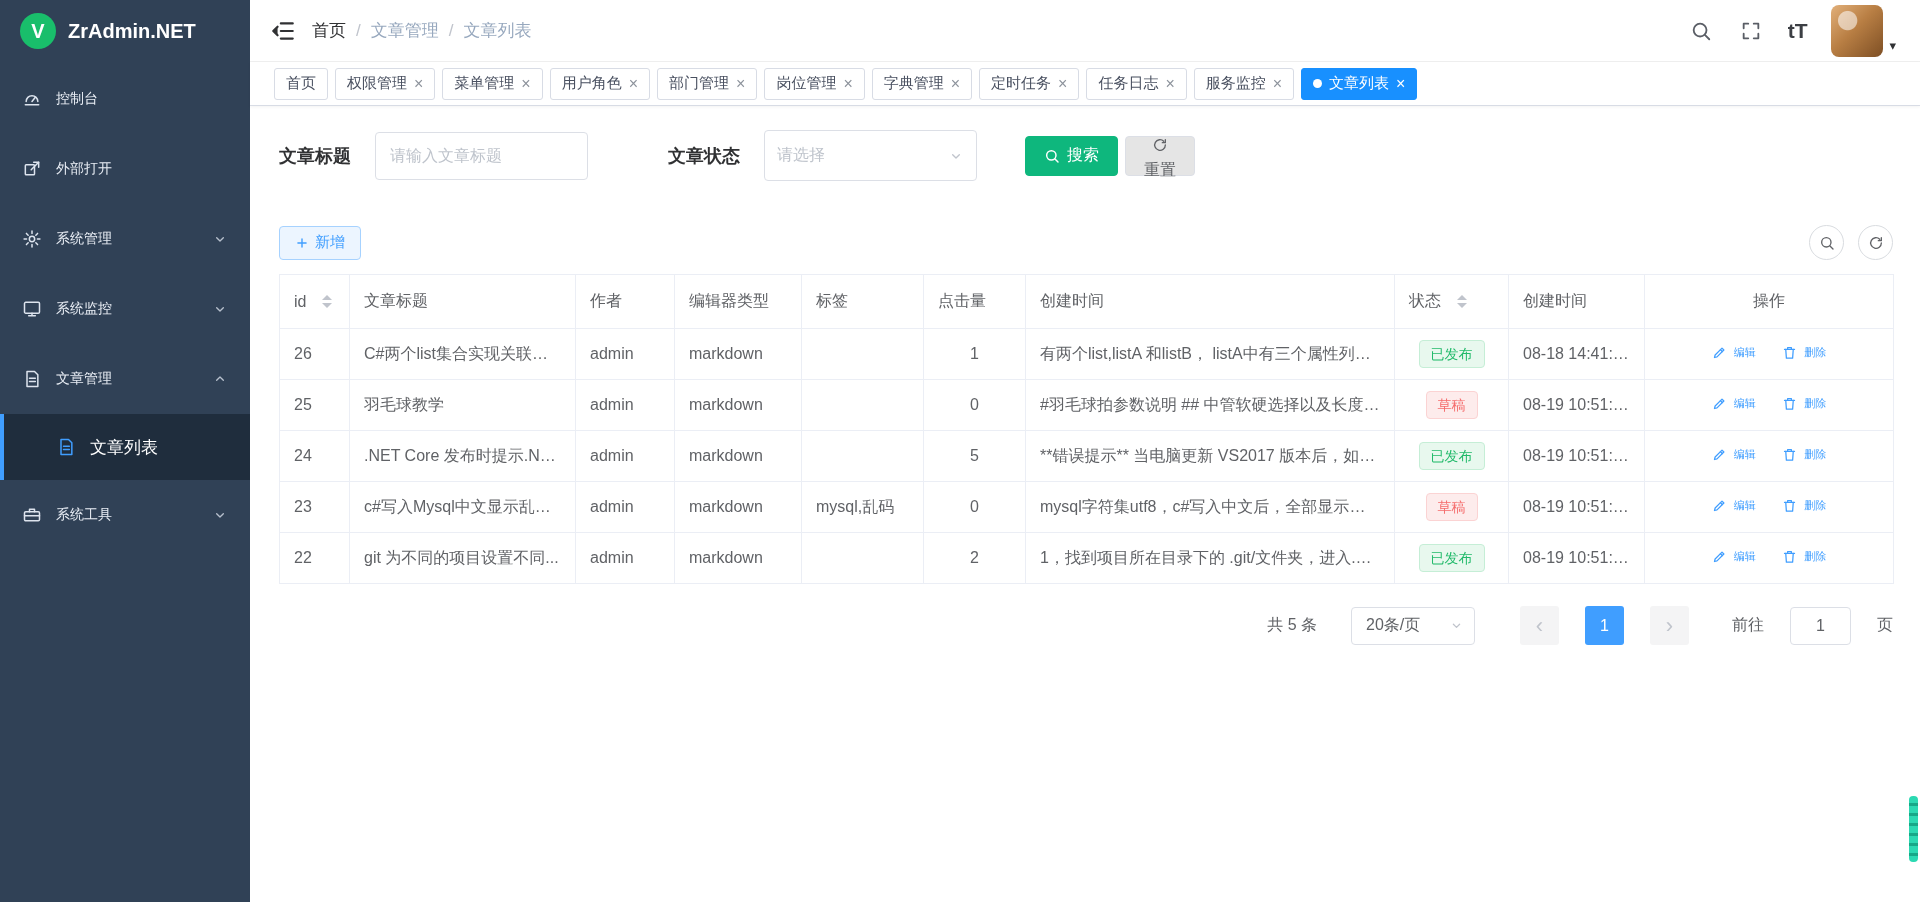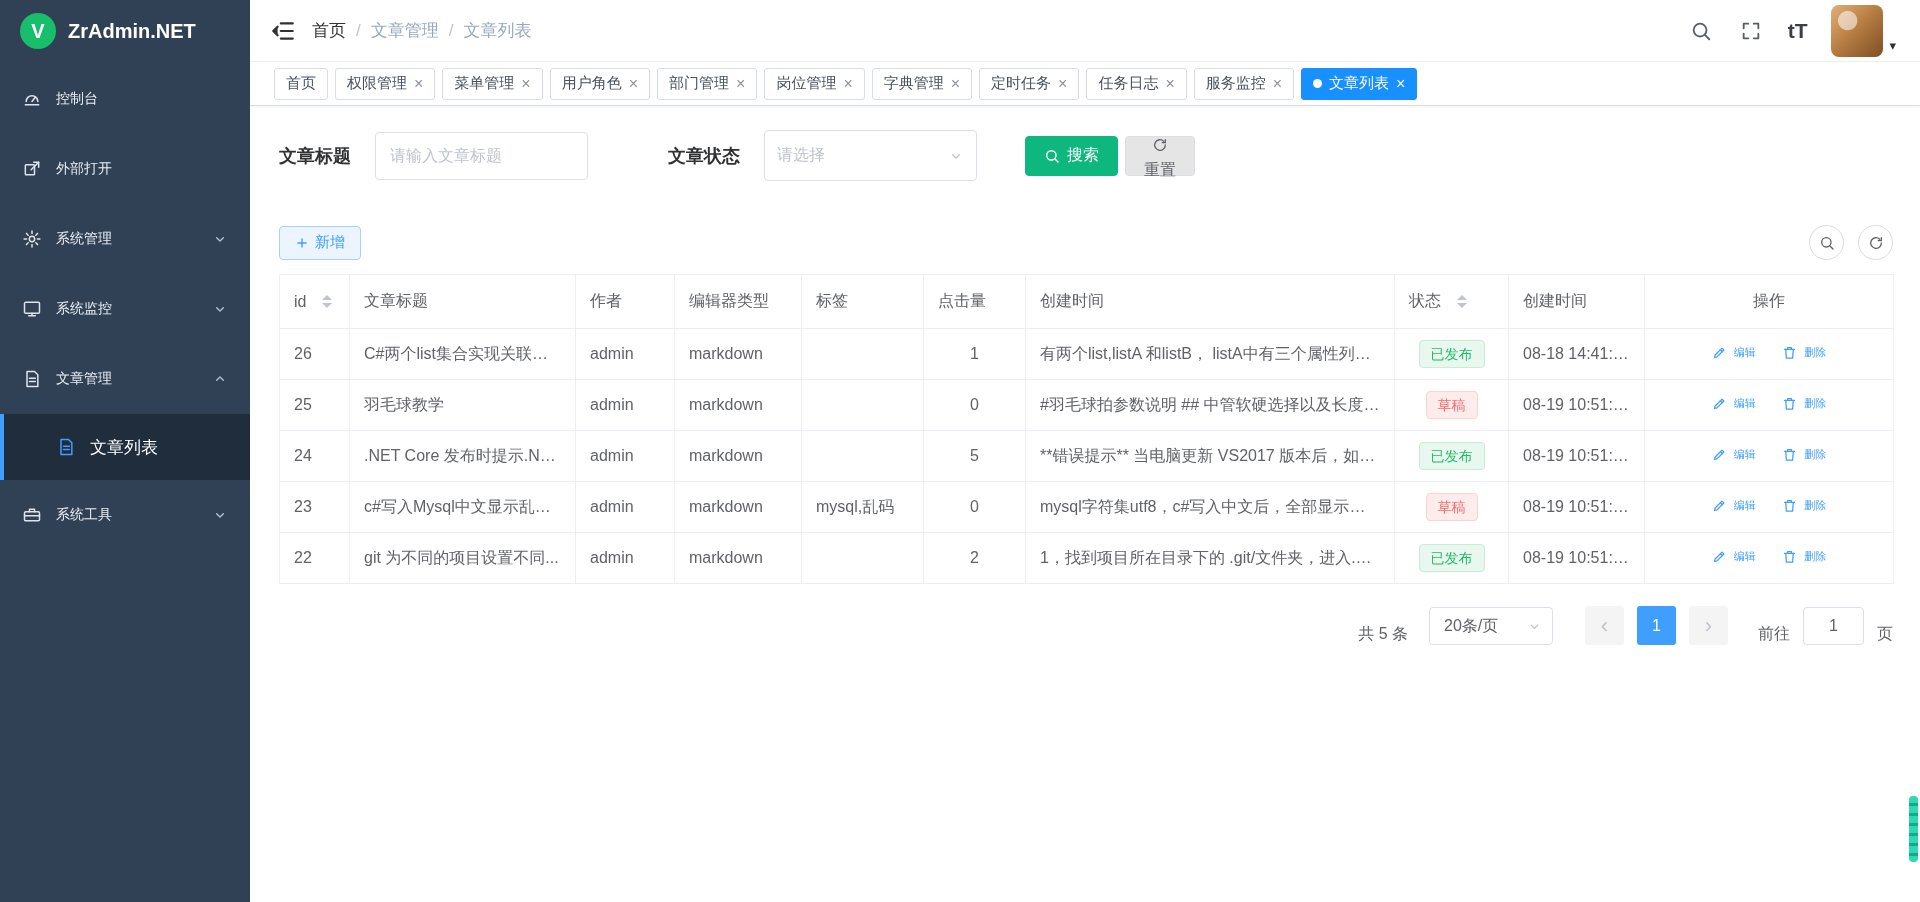--- a/index.html
+++ b/index.html
@@ -107,22 +107,22 @@
   .badge { display:inline-block; padding:5px 11px; font-size:14px; border-radius:4px;
     line-height:1.2; }
   .badge.published { background:#e8f8ee; color:#23ba6b; border:1px solid #c5eed6; }
   .badge.draft { background:#fdecec; color:#f56c6c; border:1px solid #fbd3d3; }
 
   .action-link { color:#409eff; font-size:11px; display:inline-flex; align-items:center;
     gap:7px; margin:0 11px; cursor:pointer; text-decoration:none; }
   .action-link svg { width:15px; height:15px; }
 
   
-  .pagination { display:flex; align-items:flex-end; justify-content:flex-end; margin-top:22px;
-    font-size:16px; color:#606266; gap:3px; }
+  .pagination { display:flex; align-items:center; justify-content:flex-end; margin-top:22px;
+    font-size:16px; color:#606266; gap:16px; }
   .pg-total { margin-right:18px; }
   .pg-size { width:124px; height:38px; border:1px solid #dcdfe6; border-radius:4px;
     display:flex; align-items:center; justify-content:space-between; padding:0 10px 0 14px;
     cursor:pointer; margin-right:24px; }
   .pg-size .chev { width:15px; height:15px; color:#c0c4cc; }
   .pg-btn { width:39px; height:39px; background:#f4f4f5; border:none; border-radius:3px;
     color:#c0c4cc; font-size:22px; cursor:pointer; margin:0 5px; line-height:1; }
   .pg-page { width:39px; height:39px; border:none; border-radius:3px; font-size:16px;
     cursor:pointer; margin:0 5px; }
   .pg-page.active { background:#409eff; color:#fff; }

